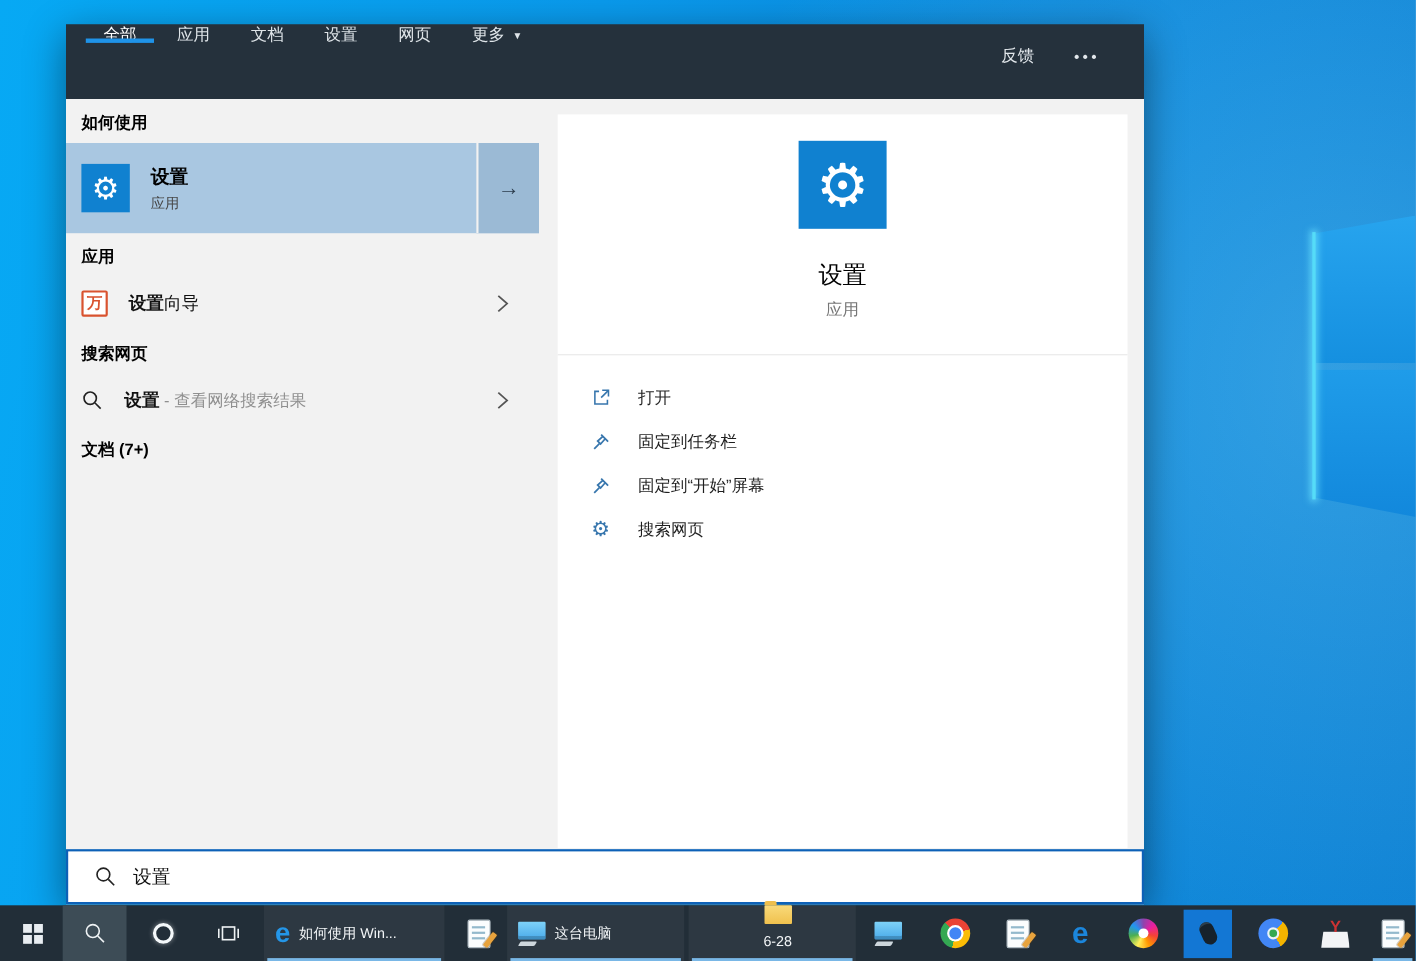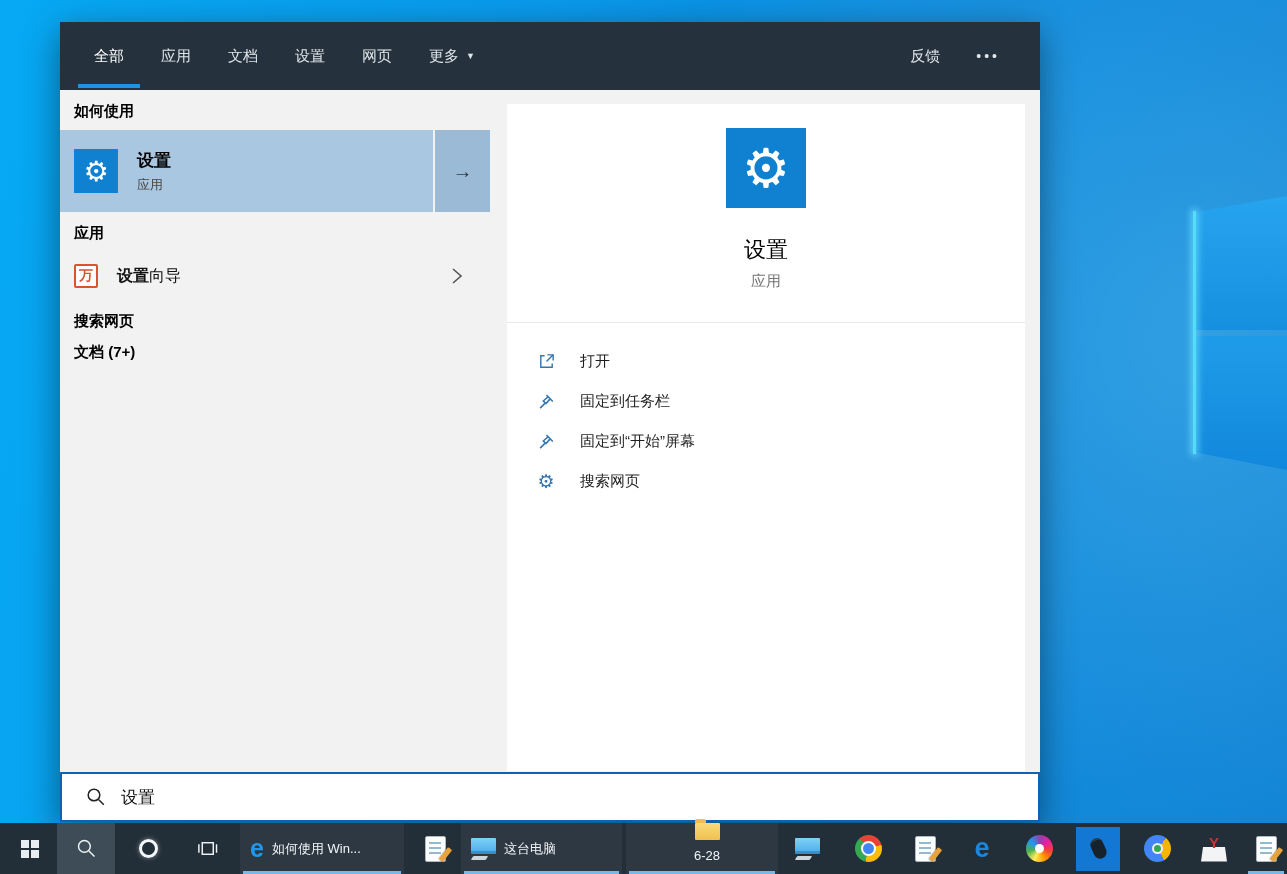--- a/index.html
+++ b/index.html
@@ -18,21 +18,21 @@
   .pane-bottom { top:336px; height:134px; background:linear-gradient(#1f9ce9,#1288dc);
     clip-path:polygon(0 0,100% 0,100% 100%,0 87%); }
   .pane-glow { position:absolute; left:1193px; top:211px; width:3px; height:243px;
     background:#55dcf8; box-shadow:0 0 7px 2px rgba(110,230,255,.75); }
 
   
   .flyout { position:absolute; left:60px; top:22px; width:980px; height:800px;
     box-shadow:0 10px 34px rgba(0,0,0,.45); }
 
   .fly-header { position:absolute; top:0; left:0; right:0; height:68px; background:#25313c;
-    display:flex; align-items:stretch; }
+    display:flex; align-items:stretch;flex-direction:column; }
   .tabs { display:flex; gap:37px; margin-left:34px; }
   .tab { display:flex; align-items:center; position:relative; color:#dfe5e9; font-size:15px; cursor:default; }
   .tab.active { color:#fff; }
   .tab.active::after { content:""; position:absolute; left:-16px; right:-16px; bottom:2px; height:4px; background:#1f93e8; }
   .tab-caret { font-size:9px; margin-left:7px; color:#dfe5e9; }
   .header-right { margin-left:auto; margin-right:40px; display:flex; align-items:center; gap:36px;
     color:#e2e7eb; font-size:15px; }
   .dots { letter-spacing:3px; font-size:14px; }
 
   .fly-body { position:absolute; top:68px; left:0; right:0; bottom:50px; background:#f2f2f2; }
@@ -182,20 +182,34 @@
         </div>
         <div class="row-label"><b>设置</b><span>向导</span></div>
         <div class="chev">
           <svg width="12" height="20" viewBox="0 0 12 20">
               <polyline points="2,3 10,10 2,17" fill="none" stroke="currentColor" stroke-width="1.6"></polyline>
             </svg>
         </div>
       </div>
 
       <div class="sec-header">搜索网页</div>
+      <div class="list-row">
+        <div class="mag-dark">
+          <svg width="20" height="20" viewBox="0 0 20 20">
+              <circle cx="8" cy="8" r="5.6" fill="none" stroke="currentColor" stroke-width="1.5"></circle>
+              <line x1="12.4" y1="12.4" x2="17.5" y2="17.5" stroke="currentColor" stroke-width="1.5"></line>
+            </svg>
+        </div>
+        <div class="row-label"><b>设置</b><span class="dim"> - 查看网络搜索结果</span></div>
+        <div class="chev">
+          <svg width="12" height="20" viewBox="0 0 12 20">
+              <polyline points="2,3 10,10 2,17" fill="none" stroke="currentColor" stroke-width="1.6"></polyline>
+            </svg>
+        </div>
+      </div>
 
       <div class="sec-header">文档 (7+)</div>
     </div>
 
     <div class="right-card">
       <div class="tile tile-lg">
         <span>⚙</span>
       </div>
       <div class="app-title">设置</div>
       <div class="app-type">应用</div>

